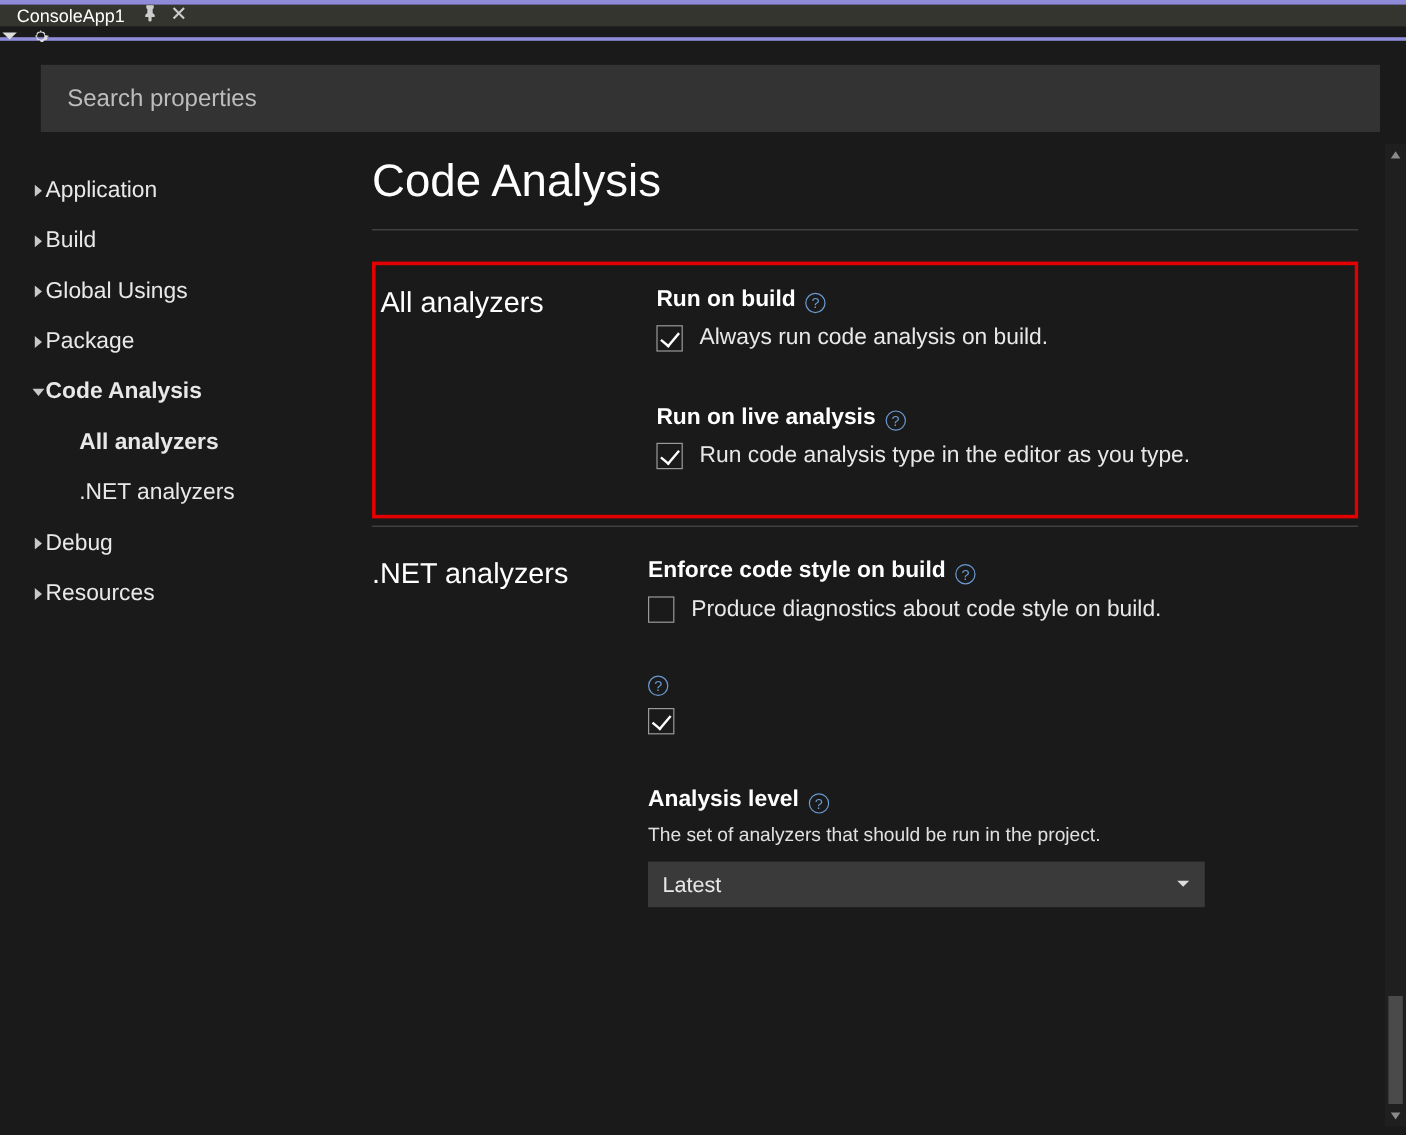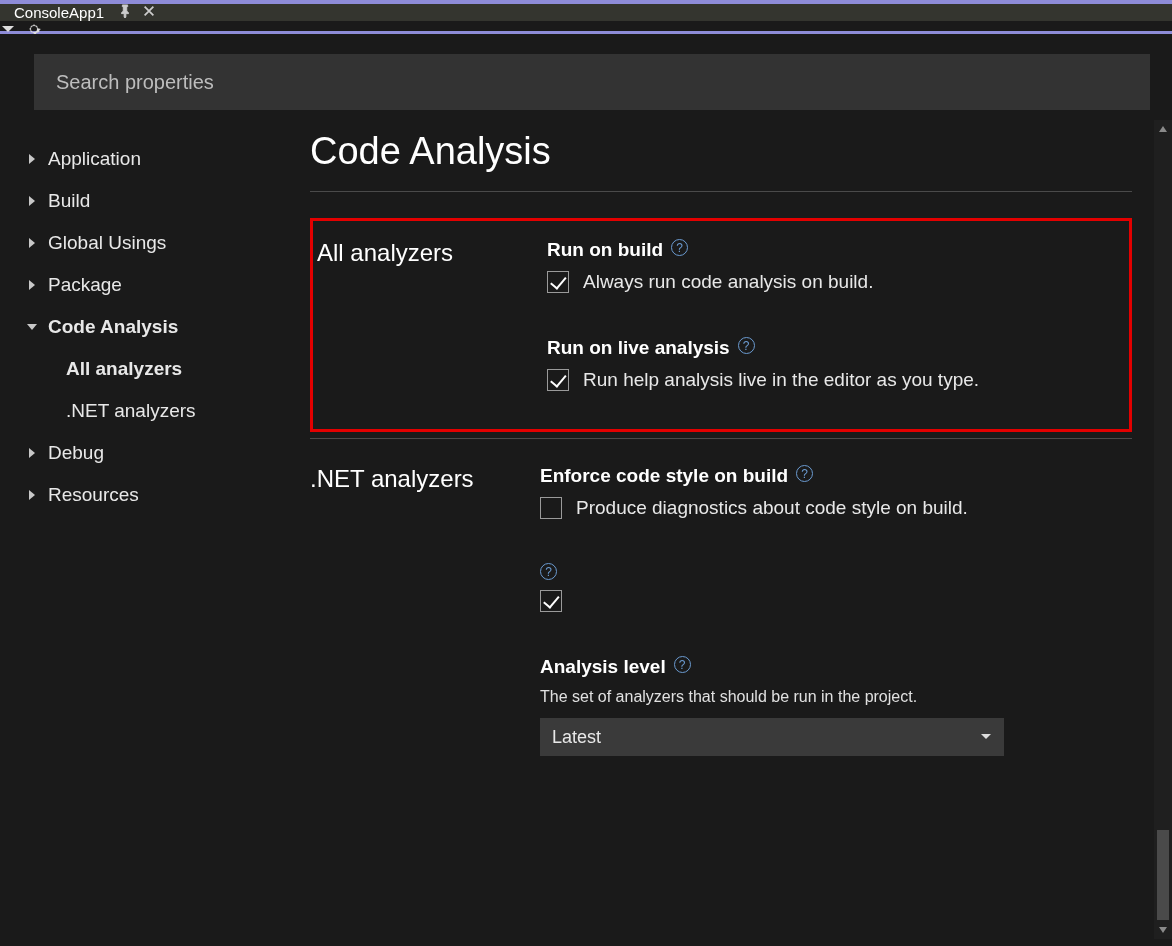--- a/index.html
+++ b/index.html
@@ -34,21 +34,21 @@
     .searchbox {
       width: 100%; height: 56px; background: #333333; border: none;
       color: #E8E8E8; font-size: 20px; padding: 0 22px; outline: none;
     }
     .searchbox::placeholder { color: #bdbdbd; }
 
     
     .body { display: flex; height: calc(946px - 41px - 86px); }
     .sidebar { width: 300px; padding: 18px 14px 0 22px; }
     .nav-item, .nav-sub {
-      display: flex; align-items: center; gap: 10px;
+      display: flex; align-items: center; 
       padding: 10px 4px; font-size: 19px; cursor: pointer; user-select: none;
     }
     .nav-item .arrow, .nav-sub .arrow { width: 12px; display: flex; justify-content: center; }
     .nav-item .arrow svg { width: 10px; height: 10px; fill: #C8C8C8; }
     .nav-item.expanded .arrow svg { transform: rotate(90deg); }
     .nav-item.active, .nav-sub.active { font-weight: 600; }
     .nav-sub { padding-left: 44px; font-size: 19px; }
 
     .content { flex: 1; padding: 0 40px 40px 10px; overflow: hidden; position: relative; }
     .content-inner { height: 100%; overflow-y: hidden; }
@@ -56,21 +56,21 @@
     .hr { height: 1px; background: #4a4a4a; margin: 6px 0 26px 0; }
 
     .section { display: flex; gap: 40px; margin-bottom: 8px; }
     .section-title { width: 190px; font-size: 24px; font-weight: 400; color: #fff; }
     .section-body { flex: 1; }
 
     .field { margin-bottom: 44px; }
     .field:last-child { margin-bottom: 26px; }
     .field-label {
       font-size: 19px; font-weight: 600; color: #fff;
-      display: flex; align-items: flex-start; gap: 8px; margin-bottom: 10px;
+      display: flex; align-items: flex-end; gap: 8px; margin-bottom: 10px;
     }
     .help-icon {
       width: 17px; height: 17px; border: 1.5px solid #6B9BD1;
       border-radius: 50%; display: inline-flex; align-items: center; justify-content: center;
       color: #6B9BD1; font-size: 12px; font-weight: 400;
     }
     .field-desc { font-size: 16px; color: #E0E0E0; margin-bottom: 12px; }
     .check-row { display: flex; align-items: center; gap: 14px; font-size: 19px; }
     .checkbox {
       width: 22px; height: 22px; border: 1.5px solid #9a9a9a;
@@ -228,21 +228,21 @@
                 <span>Always run code analysis on build.</span>
               </div>
             </div>
             <div class="field">
               <div class="field-label">
                 <span>Run on live analysis</span>
                 <span class="help-icon">?</span>
               </div>
               <div class="check-row">
                 <span class="checkbox checked"></span>
-                <span>Run help analysis live in the editor as you type.</span>
+                <span>Run code analysis type in the editor as you type.</span>
               </div>
             </div>
           </div>
         </div>
       </div>
 
       <div class="hr"></div>
 
       <div class="section">
         <div class="section-title">.NET analyzers</div>

